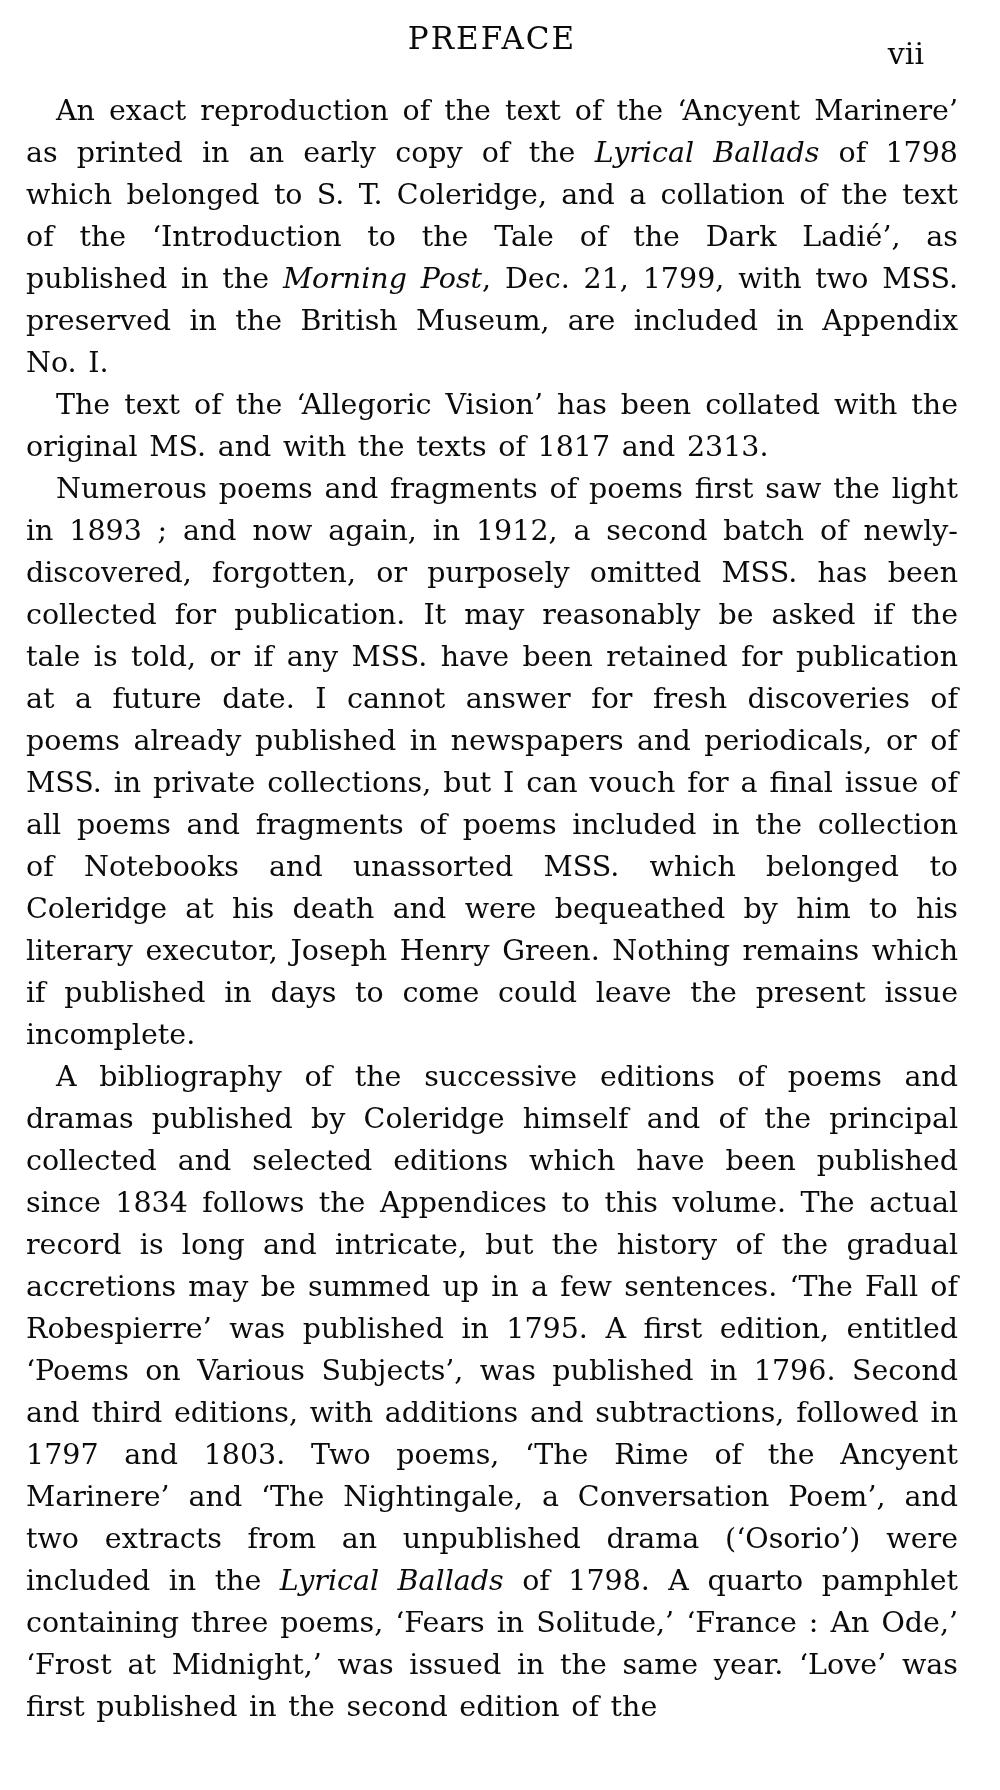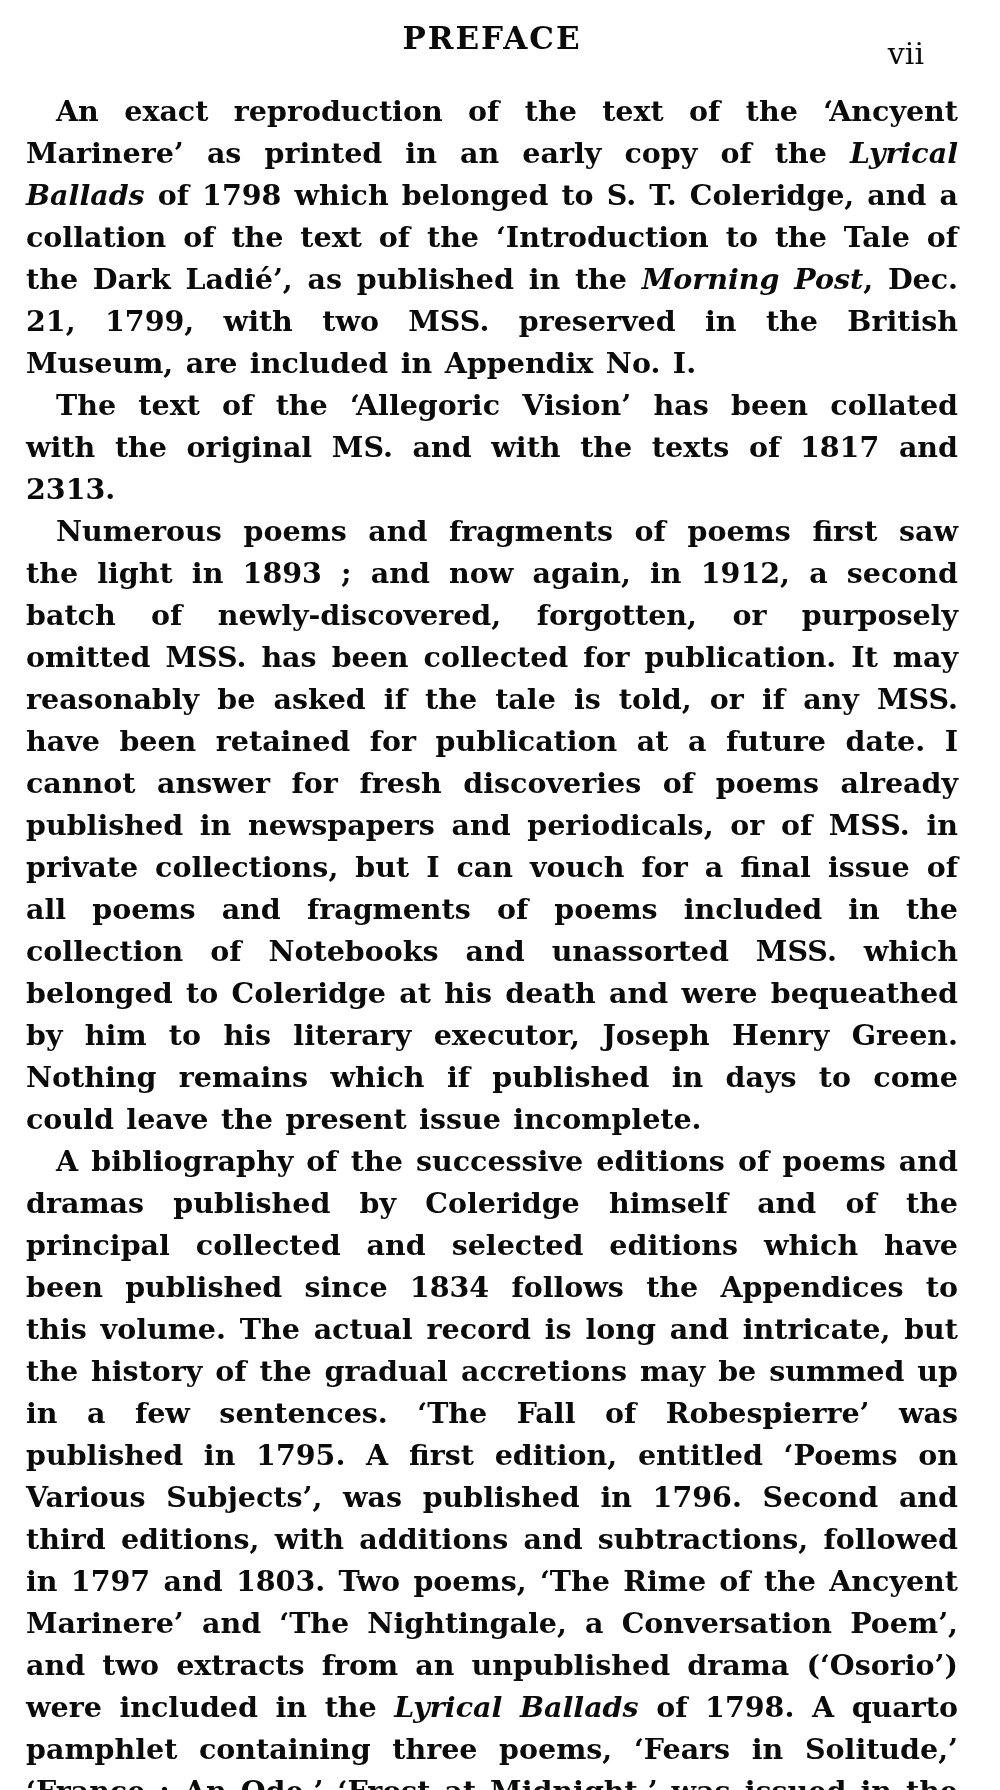--- a/index.html
+++ b/index.html
@@ -26,38 +26,37 @@
     height: 44px;
     margin-bottom: 26px;
   }
   .page-header .title {
     position: absolute;
     left: 0;
     right: 0;
     text-align: center;
     font-size: 31px;
     letter-spacing: 2px;
-    font-weight: 700;
+    font-weight: 400;
   }
   .page-header .page-num {
     position: absolute;
     right: 34px;
     top: 16px;
     font-size: 30px;
   }
   .page-body {
     font-size: 28.5px;
     line-height: 42px;
     text-align: justify;
     word-spacing: 0.09em;
   }
   .page-body p.para {
     margin: 0;
     text-indent: 30px;
-    font-weight: bold;
   }
   .page-body em {
     font-style: italic;
   }
 </style>
 </head>
 <body>
 
 <div class="page">
   <div class="page-header">

